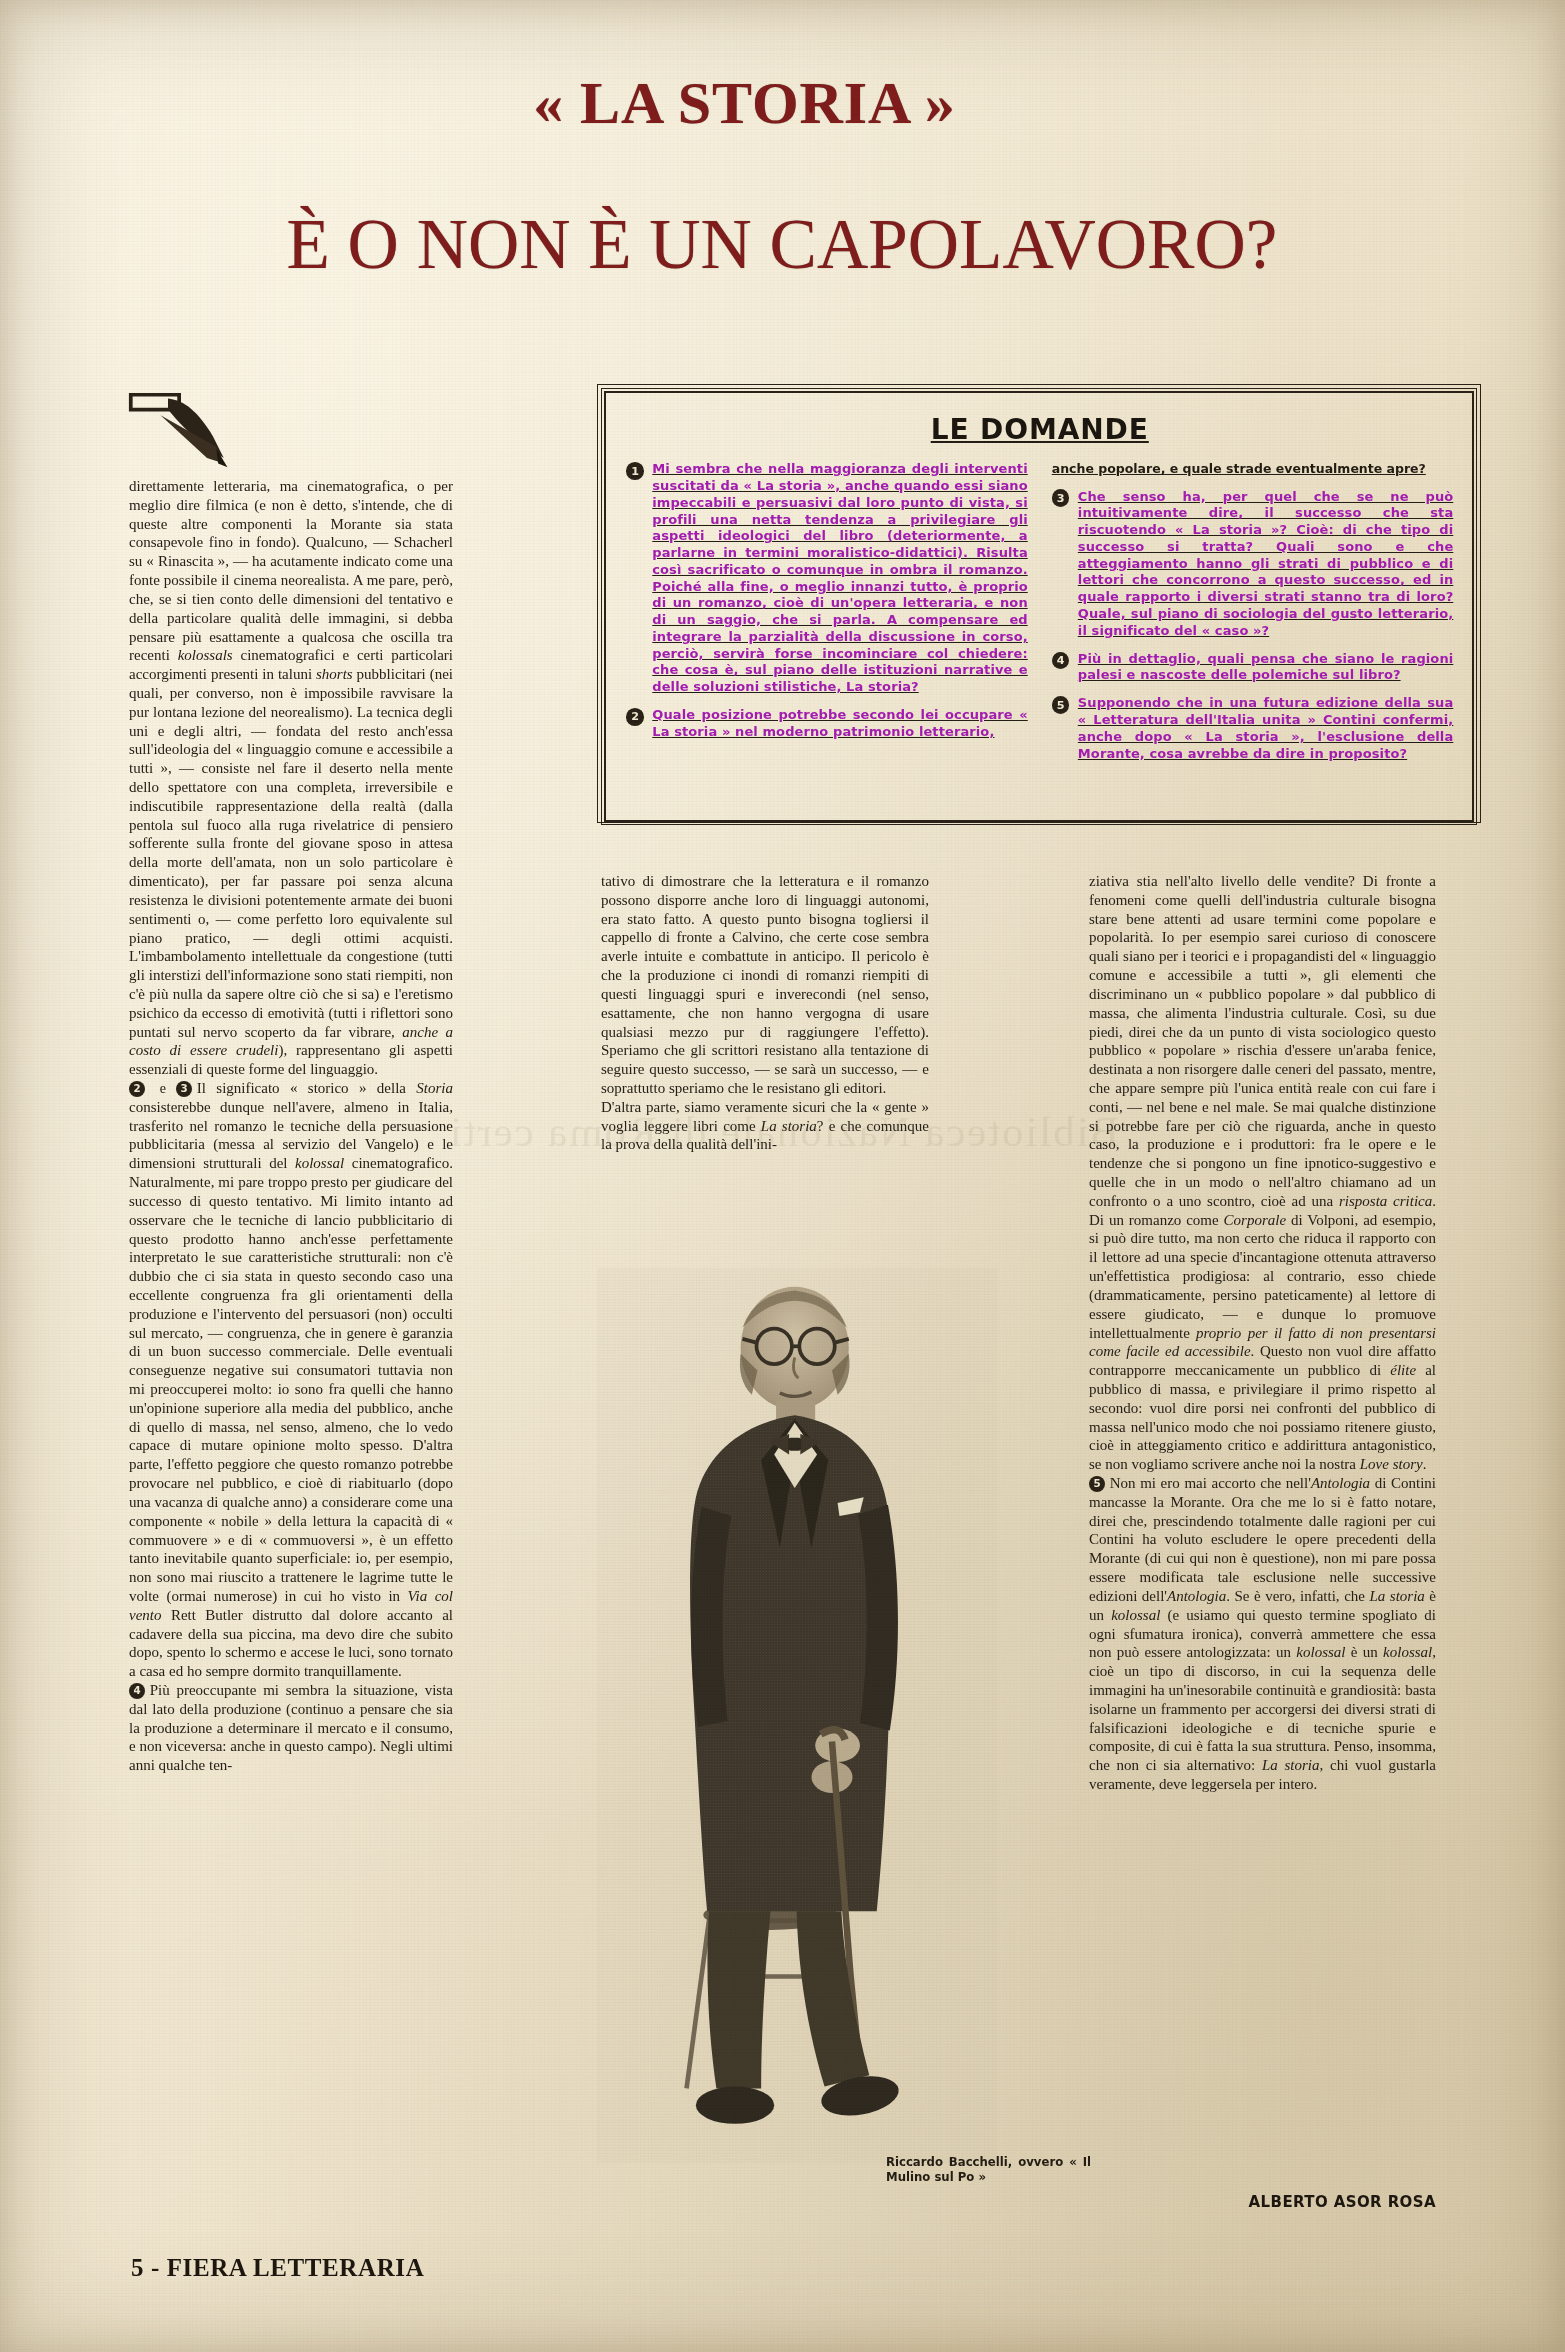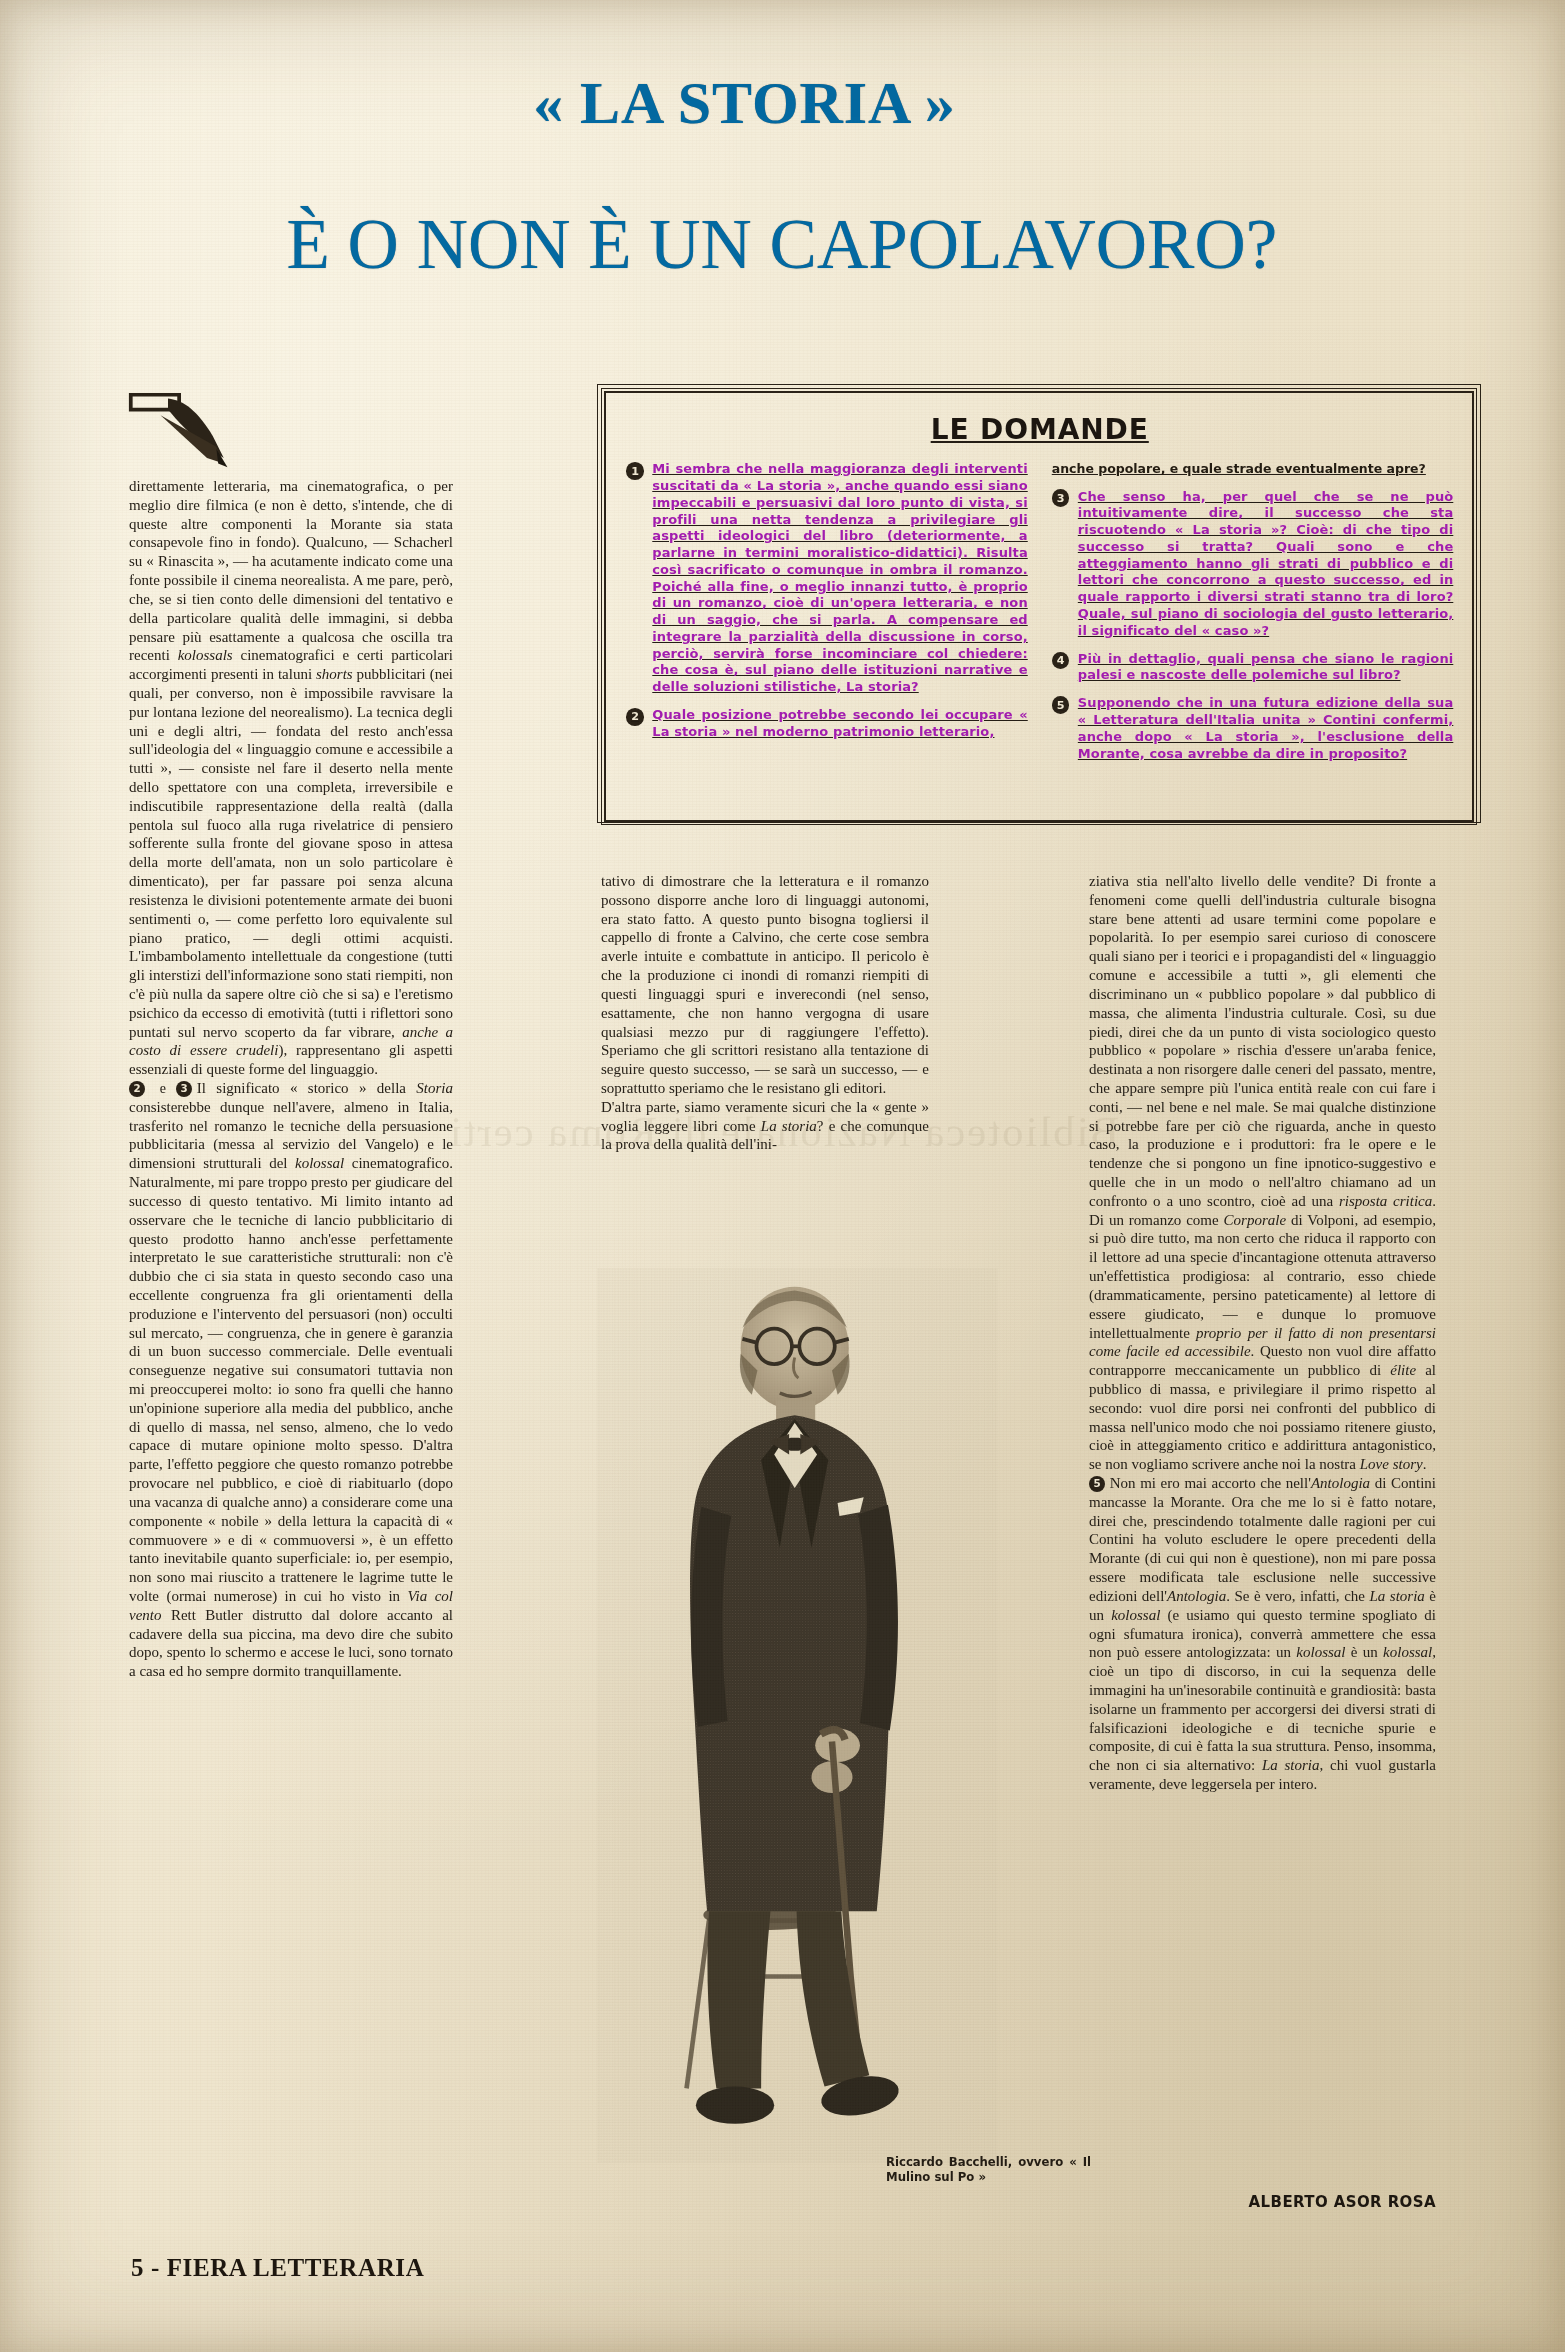--- a/index.html
+++ b/index.html
@@ -35,21 +35,21 @@
     opacity:.085;transform:scaleX(-1);
     font-family:"Liberation Serif",serif;font-size:43px;line-height:1.5;
     color:#6b5a36;letter-spacing:1.9px;pointer-events:none;
   }
   .sheet{position:absolute;inset:0;}
 
   
   #headline{
     position:absolute;left:8px;right:0;top:73px;text-align:center;
     font-family:"Liberation Serif", serif;
-    color:#0369a1;
+    color:#7f1d1d;
   }
   .hl1{
     font-size:60px;font-weight:700;letter-spacing:0.9px;
     padding-right:84px;line-height:1;
     text-shadow:0 0 0.9px rgba(40,30,15,.5);
   }
   .hl2{
     font-size:71px;font-weight:400;letter-spacing:0px;line-height:1;
     margin-top:76px;padding-right:9.3px;
     text-shadow:0 0 0.9px rgba(40,30,15,.5);
@@ -198,20 +198,21 @@
             </div>
           </div>
         </div>
       </div>
     </div>
   </div>
 
   <div class="col" id="col1">
     <p>direttamente letteraria, ma cinematografica, o per meglio dire filmica (e non è detto, s'intende, che di queste altre componenti la Morante sia stata consapevole fino in fondo). Qualcuno, — Schacherl su « Rinascita », — ha acutamente indicato come una fonte possibile il cinema neorealista. A me pare, però, che, se si tien conto delle dimensioni del tentativo e della particolare qualità delle immagini, si debba pensare più esattamente a qualcosa che oscilla tra recenti <i>kolossals</i> cinematografici e certi particolari accorgimenti presenti in taluni <i>shorts</i> pubblicitari (nei quali, per converso, non è impossibile ravvisare la pur lontana lezione del neorealismo). La tecnica degli uni e degli altri, — fondata del resto anch'essa sull'ideologia del « linguaggio comune e accessibile a tutti », — consiste nel fare il deserto nella mente dello spettatore con una completa, irreversibile e indiscutibile rappresentazione della realtà (dalla pentola sul fuoco alla ruga rivelatrice di pensiero sofferente sulla fronte del giovane sposo in attesa della morte dell'amata, non un solo particolare è dimenticato), per far passare poi senza alcuna resistenza le divisioni potentemente armate dei buoni sentimenti o, — come perfetto loro equivalente sul piano pratico, — degli ottimi acquisti. L'imbambolamento intellettuale da congestione (tutti gli interstizi dell'informazione sono stati riempiti, non c'è più nulla da sapere oltre ciò che si sa) e l'eretismo psichico da eccesso di emotività (tutti i riflettori sono puntati sul nervo scoperto da far vibrare, <i>anche a costo di essere crudeli</i>), rappresentano gli aspetti essenziali di queste forme del linguaggio.</p>
     <p><span class="marker">2</span><span style="font-size:14px"> e </span><span class="marker">3</span><span>Il significato « storico » della <i>Storia</i> consisterebbe dunque nell'avere, almeno in Italia, trasferito nel romanzo le tecniche della persuasione pubblicitaria (messa al servizio del Vangelo) e le dimensioni strutturali del <i>kolossal</i> cinematografico. Naturalmente, mi pare troppo presto per giudicare del successo di questo tentativo. Mi limito intanto ad osservare che le tecniche di lancio pubblicitario di questo prodotto hanno anch'esse perfettamente interpretato le sue caratteristiche strutturali: non c'è dubbio che ci sia stata in questo secondo caso una eccellente congruenza fra gli orientamenti della produzione e l'intervento del persuasori (non) occulti sul mercato, — congruenza, che in genere è garanzia di un buon successo commerciale. Delle eventuali conseguenze negative sui consumatori tuttavia non mi preoccuperei molto: io sono fra quelli che hanno un'opinione superiore alla media del pubblico, anche di quello di massa, nel senso, almeno, che lo vedo capace di mutare opinione molto spesso. D'altra parte, l'effetto peggiore che questo romanzo potrebbe provocare nel pubblico, e cioè di riabituarlo (dopo una vacanza di qualche anno) a considerare come una componente « nobile » della lettura la capacità di « commuovere » e di « commuoversi », è un effetto tanto inevitabile quanto superficiale: io, per esempio, non sono mai riuscito a trattenere le lagrime tutte le volte (ormai numerose) in cui ho visto in <i>Via col vento</i> Rett Butler distrutto dal dolore accanto al cadavere della sua piccina, ma devo dire che subito dopo, spento lo schermo e accese le luci, sono tornato a casa ed ho sempre dormito tranquillamente.</span></p>
+    <p><span class="marker">4</span><span>Più preoccupante mi sembra la situazione, vista dal lato della produzione (continuo a pensare che sia la produzione a determinare il mercato e il consumo, e non viceversa: anche in questo campo). Negli ultimi anni qualche ten-</span></p>
   </div>
 
   <div class="col" id="col2">
     <p>tativo di dimostrare che la letteratura e il romanzo possono disporre anche loro di linguaggi autonomi, era stato fatto. A questo punto bisogna togliersi il cappello di fronte a Calvino, che certe cose sembra averle intuite e combattute in anticipo. Il pericolo è che la produzione ci inondi di romanzi riempiti di questi linguaggi spuri e inverecondi (nel senso, esattamente, che non hanno vergogna di usare qualsiasi mezzo pur di raggiungere l'effetto). Speriamo che gli scrittori resistano alla tentazione di seguire questo successo, — se sarà un successo, — e soprattutto speriamo che le resistano gli editori.</p>
     <p>D'altra parte, siamo veramente sicuri che la « gente » voglia leggere libri come <i>La storia</i>? e che comunque la prova della qualità dell'ini-</p>
   </div>
 
   <div class="col" id="col3">
     <p>ziativa stia nell'alto livello delle vendite? Di fronte a fenomeni come quelli dell'industria culturale bisogna stare bene attenti ad usare termini come popolare e popolarità. Io per esempio sarei curioso di conoscere quali siano per i teorici e i propagandisti del « linguaggio comune e accessibile a tutti », gli elementi che discriminano un « pubblico popolare » dal pubblico di massa, che alimenta l'industria culturale. Così, su due piedi, direi che da un punto di vista sociologico questo pubblico « popolare » rischia d'essere un'araba fenice, destinata a non risorgere dalle ceneri del passato, mentre, che appare sempre più l'unica entità reale con cui fare i conti, — nel bene e nel male. Se mai qualche distinzione si potrebbe fare per ciò che riguarda, anche in questo caso, la produzione e i produttori: fra le opere e le tendenze che si pongono un fine ipnotico-suggestivo e quelle che in un modo o nell'altro chiamano ad un confronto o a uno scontro, cioè ad una <i>risposta critica</i>. Di un romanzo come <i>Corporale</i> di Volponi, ad esempio, si può dire tutto, ma non certo che riduca il rapporto con il lettore ad una specie d'incantagione ottenuta attraverso un'effettistica prodigiosa: al contrario, esso chiede (drammaticamente, persino pateticamente) al lettore di essere giudicato, — e dunque lo promuove intellettualmente <i>proprio per il fatto di non presentarsi come facile ed accessibile</i>. Questo non vuol dire affatto contrapporre meccanicamente un pubblico di <i>élite</i> al pubblico di massa, e privilegiare il primo rispetto al secondo: vuol dire porsi nei confronti del pubblico di massa nell'unico modo che noi possiamo ritenere giusto, cioè in atteggiamento critico e addirittura antagonistico, se non vogliamo scrivere anche noi la nostra <i>Love story</i>.</p>
     <p><span class="marker">5</span><span>Non mi ero mai accorto che nell'<i>Antologia</i> di Contini mancasse la Morante. Ora che me lo si è fatto notare, direi che, prescindendo totalmente dalle ragioni per cui Contini ha voluto escludere le opere precedenti della Morante (di cui qui non è questione), non mi pare possa essere modificata tale esclusione nelle successive edizioni dell'<i>Antologia</i>. Se è vero, infatti, che <i>La storia</i> è un <i>kolossal</i> (e usiamo qui questo termine spogliato di ogni sfumatura ironica), converrà ammettere che essa non può essere antologizzata: un <i>kolossal</i> è un <i>kolossal</i>, cioè un tipo di discorso, in cui la sequenza delle immagini ha un'inesorabile continuità e grandiosità: basta isolarne un frammento per accorgersi dei diversi strati di falsificazioni ideologiche e di tecniche spurie e composite, di cui è fatta la sua struttura. Penso, insomma, che non ci sia alternativo: <i>La storia</i>, chi vuol gustarla veramente, deve leggersela per intero.</span></p>

